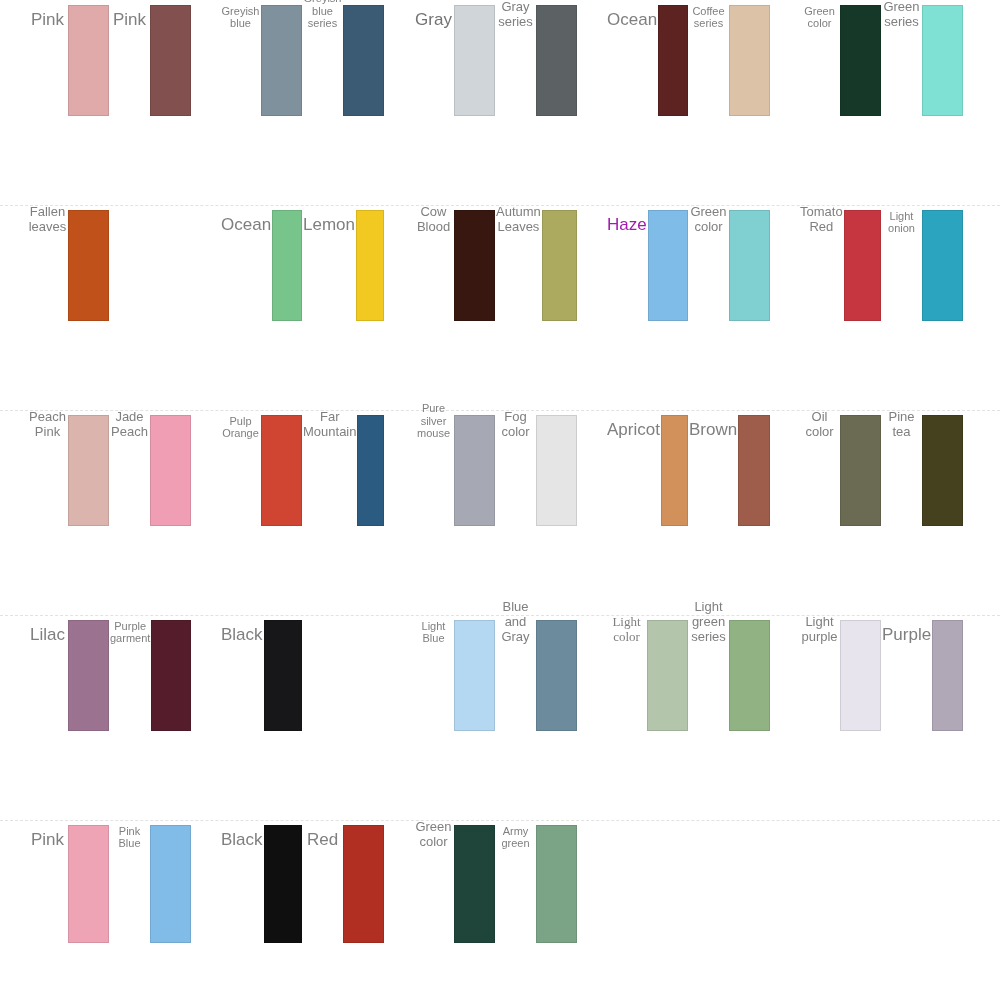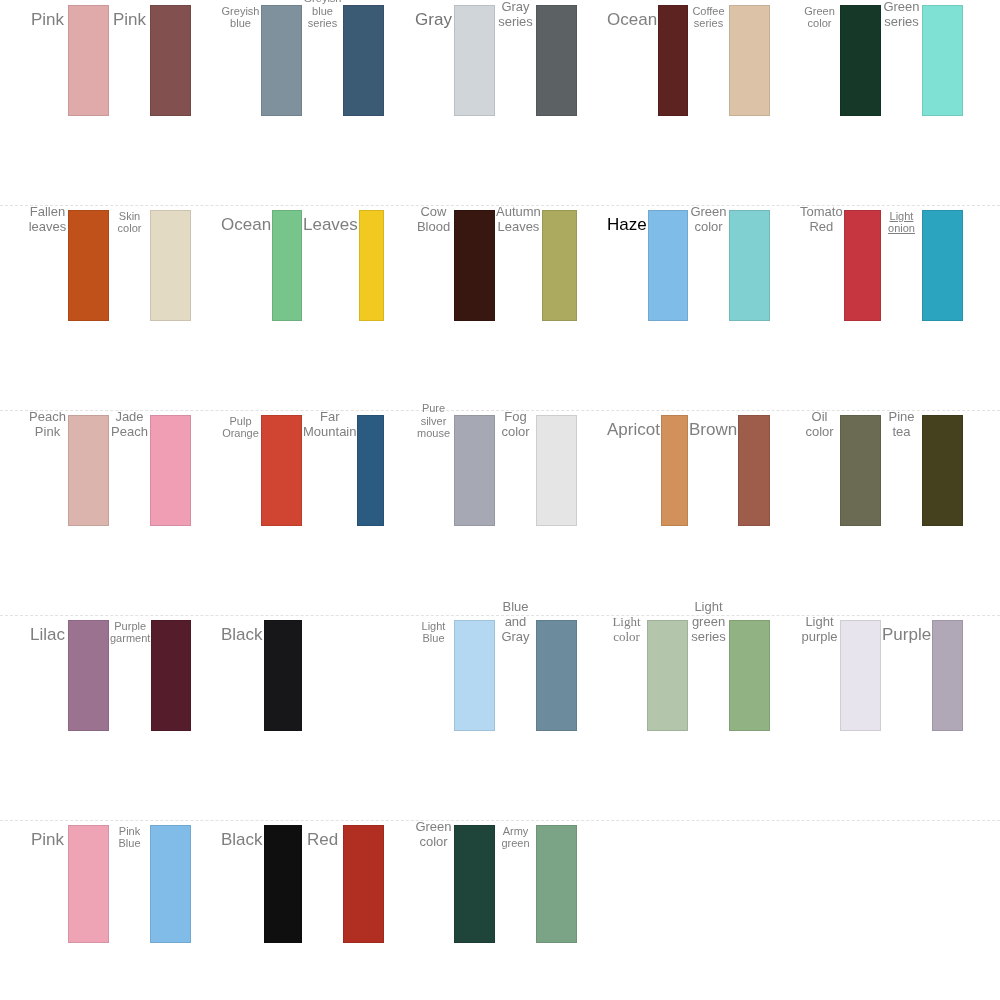--- a/index.html
+++ b/index.html
@@ -150,62 +150,58 @@
       </div>
     </div>
     <div class="palette-row">
       <div class="row-divider" style="border-top-color: rgb(226, 226, 226);"></div>
       <div class="row-inner">
         <div class="swatch-group">
           <div class="swatch-cell">
             <div class="swatch-label sz-md" style="color: rgb(127, 127, 127);">Fallen leaves</div>
             <div class="swatch-chip" style="background-color: rgb(193, 81, 26);"></div>
           </div>
-          <div class="swatch-cell">
-            <div class="swatch-label sz-sm" style="color: rgb(127, 127, 127);">Skin color</div>
-            <div class="swatch-chip" style="background-color: rgb(227, 218, 196);"></div>
-          </div>
         </div>
         <div class="swatch-group">
           <div class="swatch-cell">
             <div class="swatch-label sz-lg" style="color: rgb(127, 127, 127);">Ocean</div>
             <div class="swatch-chip" style="background-color: rgb(120, 197, 139);"></div>
           </div>
           <div class="swatch-cell">
-            <div class="swatch-label sz-lg" style="color: rgb(127, 127, 127);">Leaves</div>
+            <div class="swatch-label sz-lg" style="color: rgb(127, 127, 127);">Lemon</div>
             <div class="swatch-chip" style="background-color: rgb(241, 201, 33);"></div>
           </div>
         </div>
         <div class="swatch-group">
           <div class="swatch-cell">
             <div class="swatch-label sz-md" style="color: rgb(127, 127, 127);">Cow Blood</div>
             <div class="swatch-chip" style="background-color: rgb(55, 23, 16);"></div>
           </div>
           <div class="swatch-cell">
             <div class="swatch-label sz-md" style="color: rgb(127, 127, 127);">Autumn Leaves</div>
             <div class="swatch-chip" style="background-color: rgb(172, 170, 95);"></div>
           </div>
         </div>
         <div class="swatch-group">
           <div class="swatch-cell">
-            <div class="swatch-label sz-lg" style="color: #000000;">Haze</div>
+            <div class="swatch-label sz-lg" style="color: #a21caf;">Haze</div>
             <div class="swatch-chip" style="background-color: rgb(127, 188, 232);"></div>
           </div>
           <div class="swatch-cell">
             <div class="swatch-label sz-md" style="color: rgb(127, 127, 127);">Green color</div>
             <div class="swatch-chip" style="background-color: rgb(128, 207, 209);"></div>
           </div>
         </div>
         <div class="swatch-group">
           <div class="swatch-cell">
             <div class="swatch-label sz-md" style="color: rgb(127, 127, 127);">Tomato Red</div>
             <div class="swatch-chip" style="background-color: rgb(198, 54, 65);"></div>
           </div>
           <div class="swatch-cell">
-            <div class="swatch-label sz-sm" style="color: rgb(127, 127, 127); text-decoration: underline;">Light onion</div>
+            <div class="swatch-label sz-sm" style="color: rgb(127, 127, 127);">Light onion</div>
             <div class="swatch-chip" style="background-color: rgb(43, 164, 191);"></div>
           </div>
         </div>
       </div>
     </div>
     <div class="palette-row">
       <div class="row-divider" style="border-top-color: rgb(226, 226, 226);"></div>
       <div class="row-inner">
         <div class="swatch-group">
           <div class="swatch-cell">

